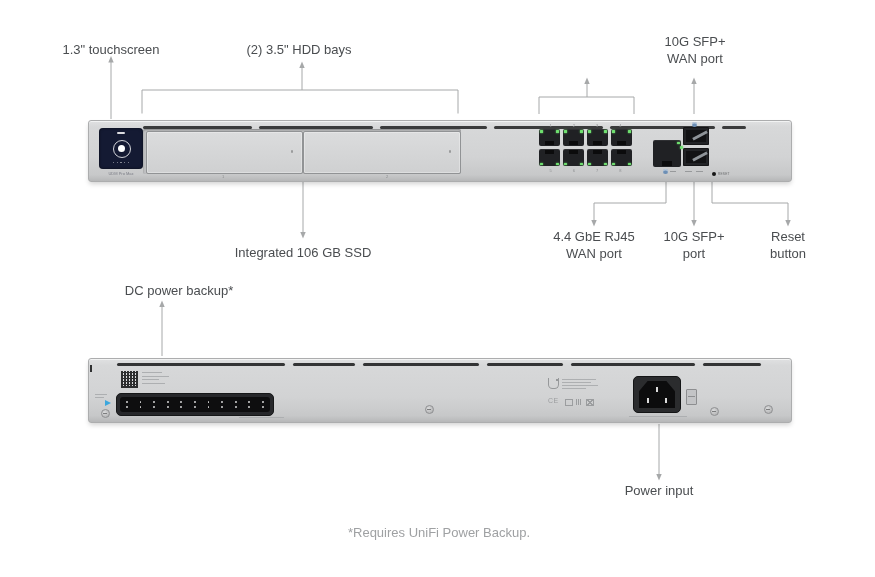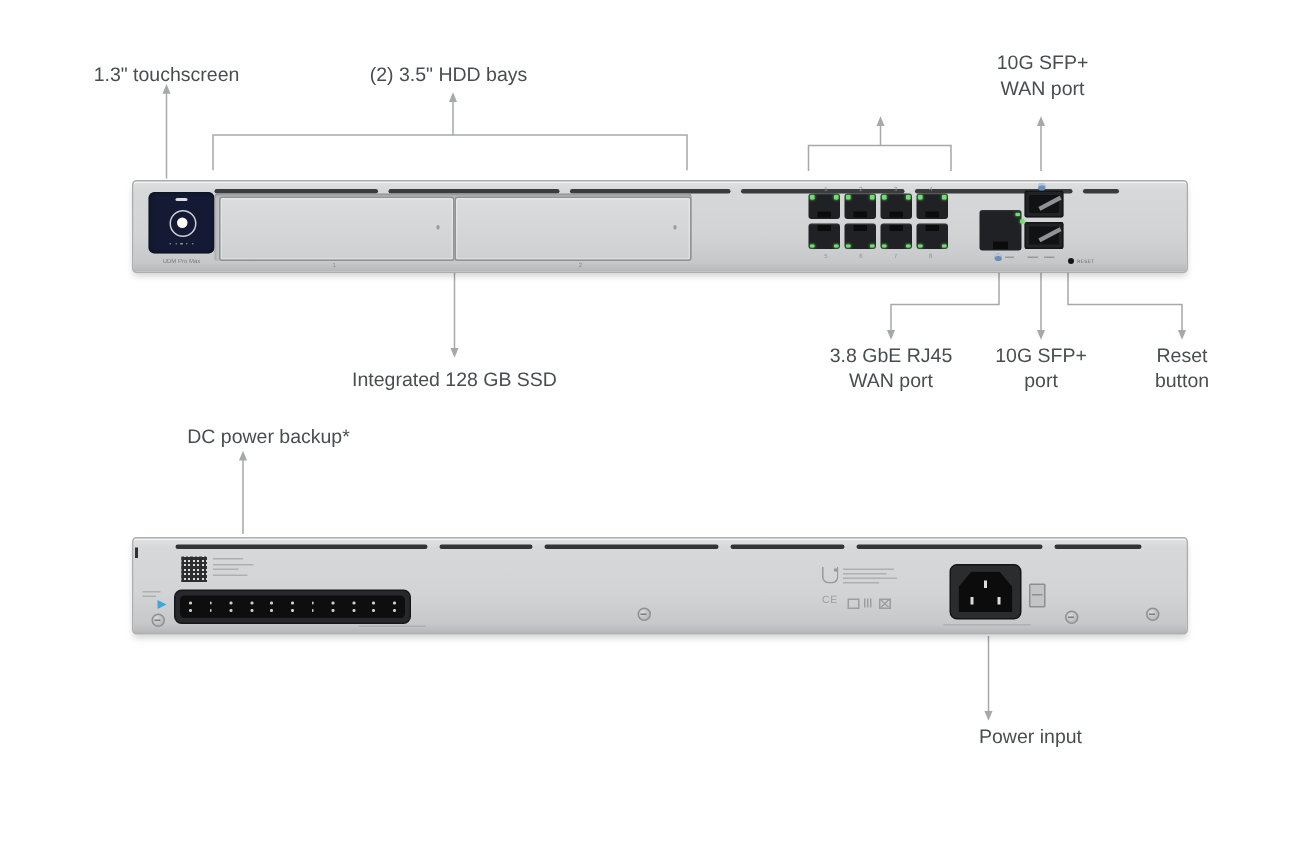--- a/index.html
+++ b/index.html
@@ -133,29 +133,30 @@
       <path d="M694 226.5 l-2.7 -6.5 h5.4 z"></path>
       <path d="M788 226.5 l-2.7 -6.5 h5.4 z"></path>
       <path d="M659 480.5 l-2.7 -6.5 h5.4 z"></path>
     </g>
   </svg>
 
   <div class="lbl" style="left:111px;top:41px;">1.3" touchscreen</div>
   <div class="lbl" style="left:299px;top:41px;">(2) 3.5" HDD bays</div>
   <div class="lbl" style="left:695px;top:33px;">10G SFP+
 WAN port</div>
-  <div class="lbl" style="left:303px;top:244px;">Integrated 128 GB SSD</div>
-  <div class="lbl" style="left:594px;top:228px;">3.8 GbE RJ45
+  <div class="lbl" style="left:303px;top:244px;">Integrated 106 GB SSD</div>
+  <div class="lbl" style="left:594px;top:228px;">4.4 GbE RJ45
 WAN port</div>
   <div class="lbl" style="left:694px;top:228px;">10G SFP+
 port</div>
   <div class="lbl" style="left:788px;top:228px;">Reset
 button</div>
   <div class="lbl" style="left:179px;top:282px;">DC power backup*</div>
-  <div class="lbl" style="left:659px;top:482px;margin-left:28px;">Power input</div>
+  <div class="lbl" style="left:659px;top:482px;">Power input</div>
+  <div class="foot" style="left:439px;top:525px;">*Requires UniFi Power Backup.</div>
 
   <div class="device front">
     <div class="vent" style="left:54px;width:109px;"></div>
     <div class="vent" style="left:170px;width:114px;"></div>
     <div class="vent" style="left:291px;width:107px;"></div>
     <div class="vent" style="left:405px;width:109px;"></div>
     <div class="vent" style="left:521px;width:105px;"></div>
     <div class="vent" style="left:633px;width:24px;"></div>
 
     <div class="screen">

